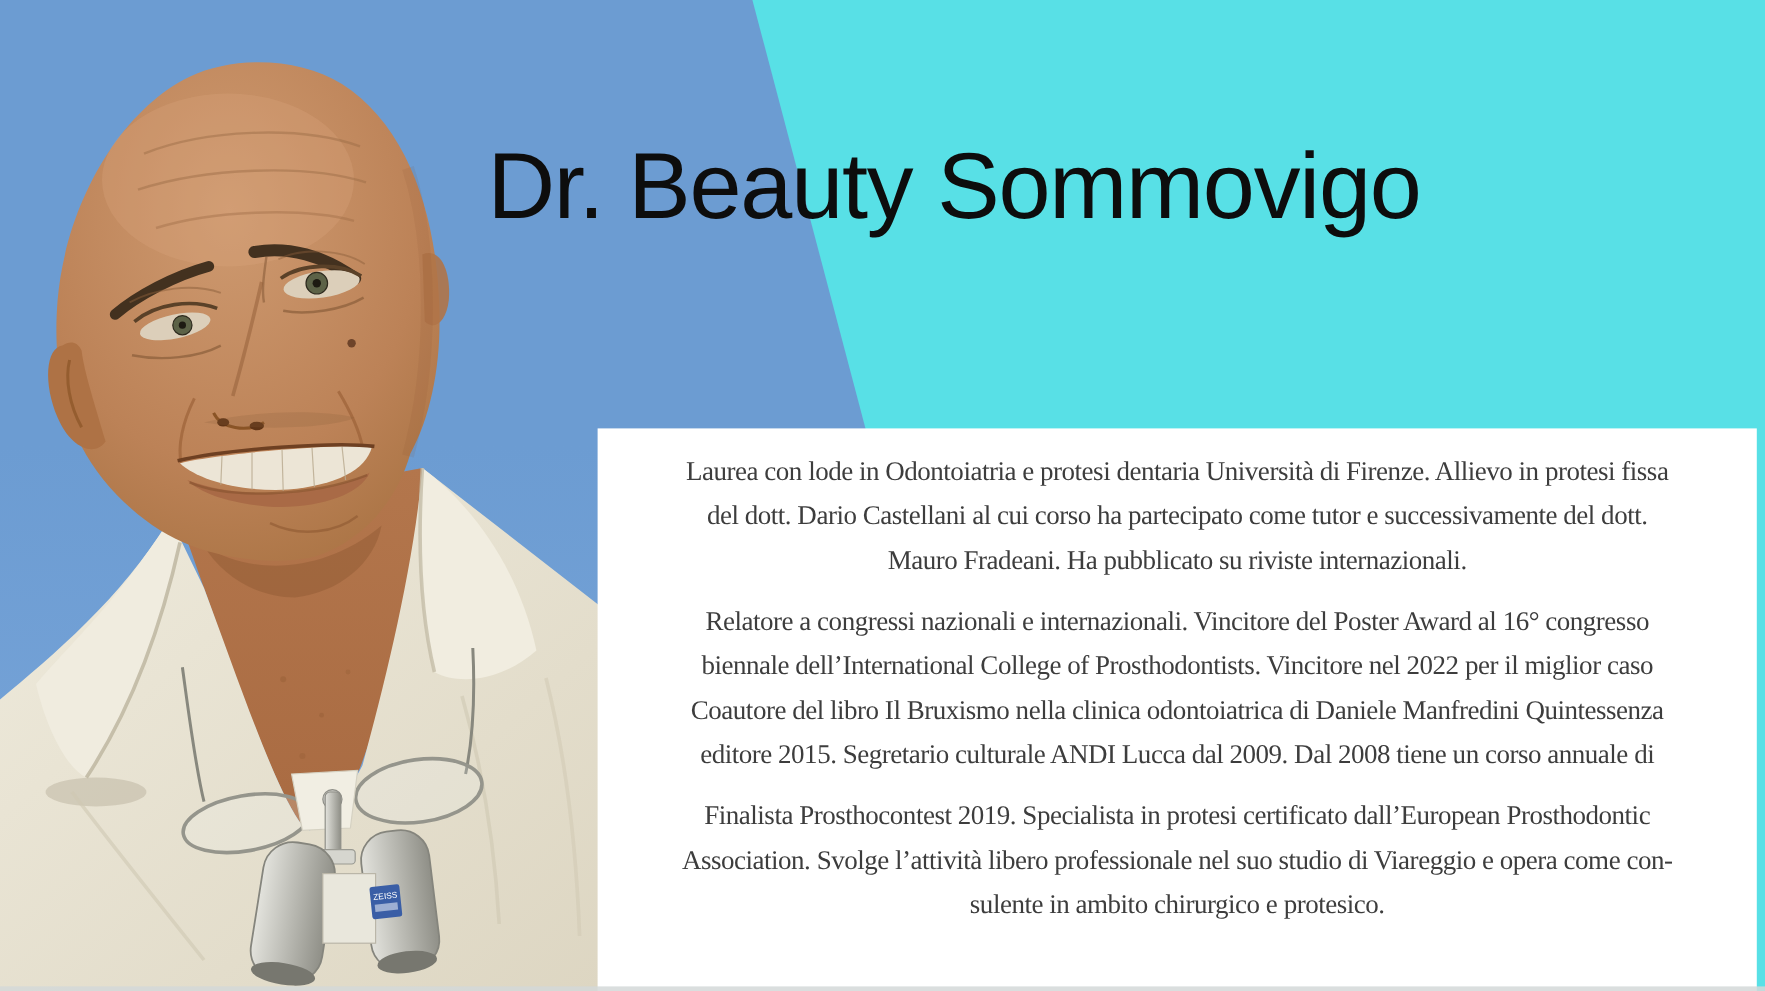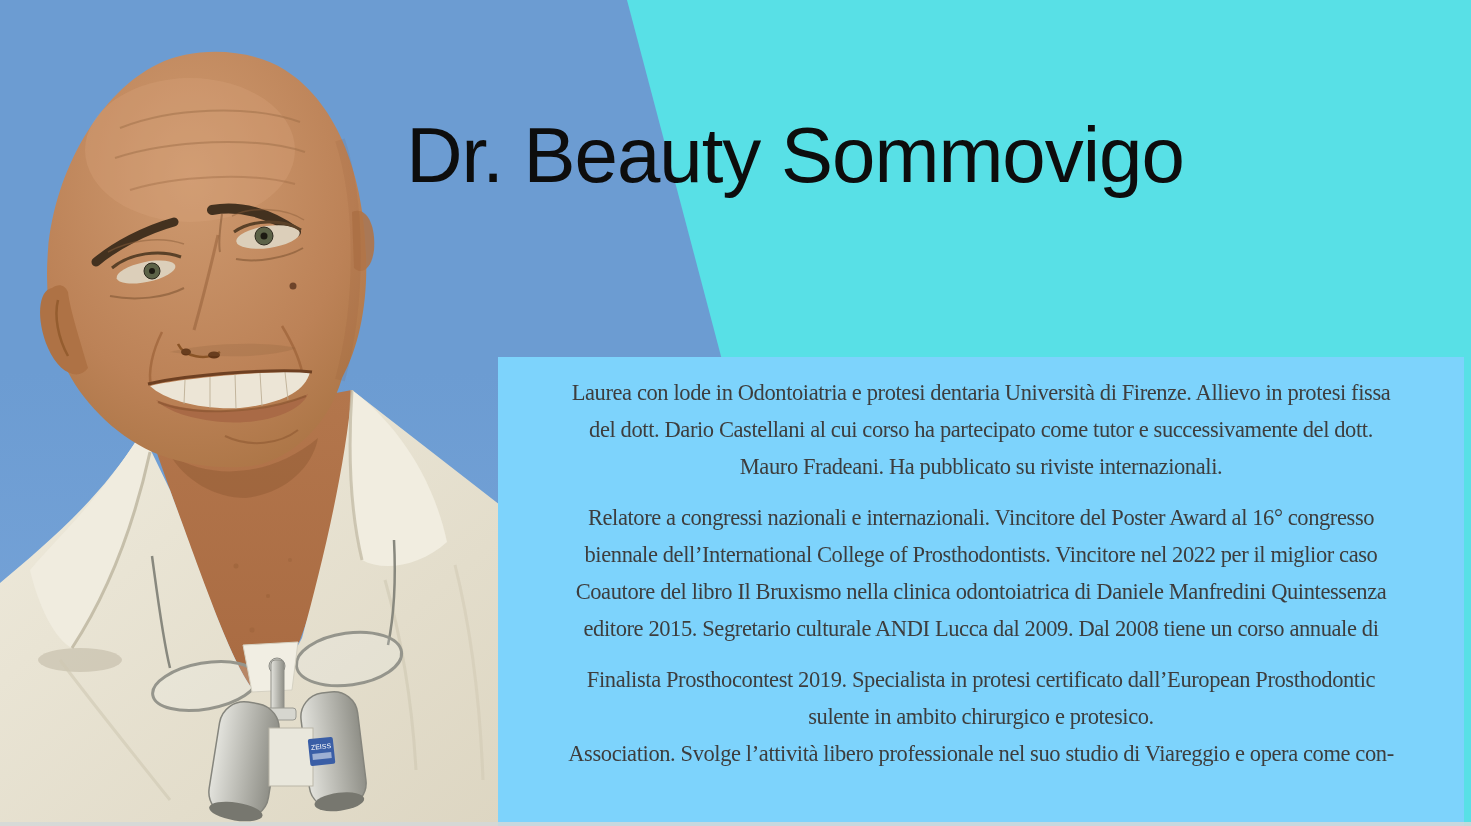--- a/index.html
+++ b/index.html
@@ -149,34 +149,34 @@
       <g transform="rotate(-6 321 751)">
         <rect x="309" y="738" width="25" height="27" rx="2" fill="#3A5EA6"></rect>
         <text x="321.5" y="749" font-size="7" fill="#ffffff" text-anchor="middle" font-family="Liberation Sans, sans-serif">ZEISS</text>
         <rect x="312" y="753" width="19" height="6" fill="#ffffff" opacity="0.5"></rect>
       </g>
     </g>
   </svg>
 
   <h1 class="title" style="color: rgb(13, 13, 13);">Dr. Beauty Sommovigo</h1>
 
-  <div class="panel" style="background: #7dd3fc; color: rgb(61, 61, 61);">
+  <div class="panel" style="background: #ffffff; color: rgb(61, 61, 61);">
       <div class="bio-para">
         <div class="bio-line">Laurea con lode in Odontoiatria e protesi dentaria Università di Firenze. Allievo in protesi fissa</div>
         <div class="bio-line">del dott. Dario Castellani al cui corso ha partecipato come tutor e successivamente del dott.</div>
         <div class="bio-line">Mauro Fradeani. Ha pubblicato su riviste internazionali.</div>
       </div>
       <div class="bio-para">
         <div class="bio-line">Relatore a congressi nazionali e internazionali. Vincitore del Poster Award al 16° congresso</div>
         <div class="bio-line">biennale dell’International College of Prosthodontists. Vincitore nel 2022 per il miglior caso</div>
         <div class="bio-line">Coautore del libro Il Bruxismo nella clinica odontoiatrica di Daniele Manfredini Quintessenza</div>
         <div class="bio-line">editore 2015. Segretario culturale ANDI Lucca dal 2009. Dal 2008 tiene un corso annuale di</div>
       </div>
       <div class="bio-para">
         <div class="bio-line">Finalista Prosthocontest 2019. Specialista in protesi certificato dall’European Prosthodontic</div>
+        <div class="bio-line">Association. Svolge l’attività libero professionale nel suo studio di Viareggio e opera come con-</div>
         <div class="bio-line">sulente in ambito chirurgico e protesico.</div>
-        <div class="bio-line">Association. Svolge l’attività libero professionale nel suo studio di Viareggio e opera come con-</div>
       </div>
     </div>
 
   <div class="bottom-strip"></div>
 
 </div>
 
 </body></html>

